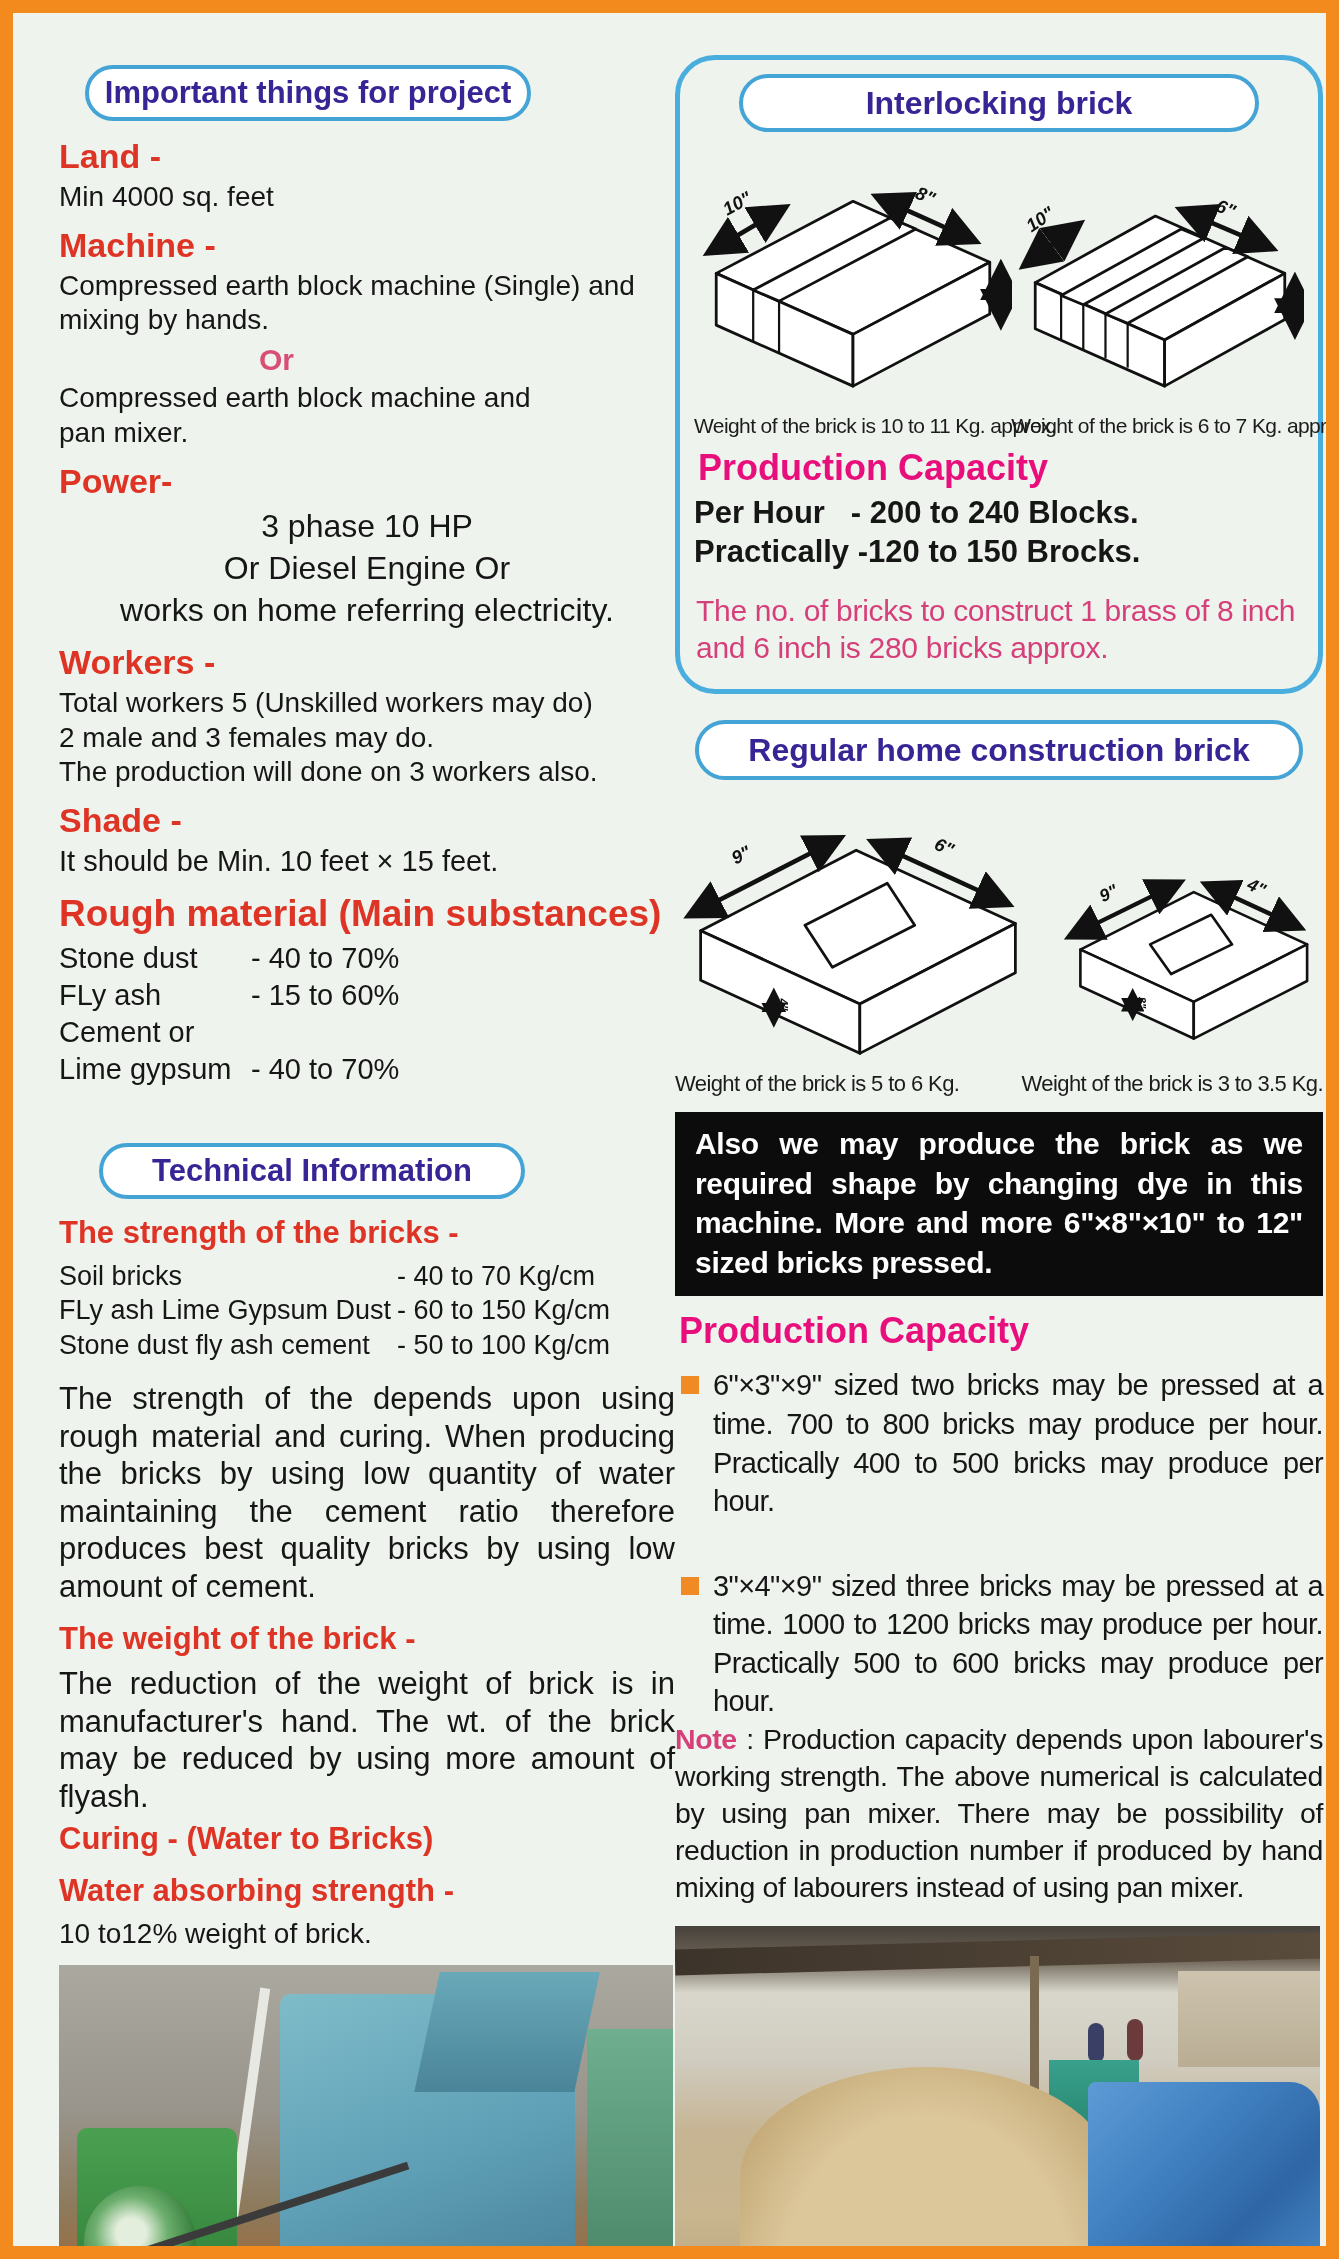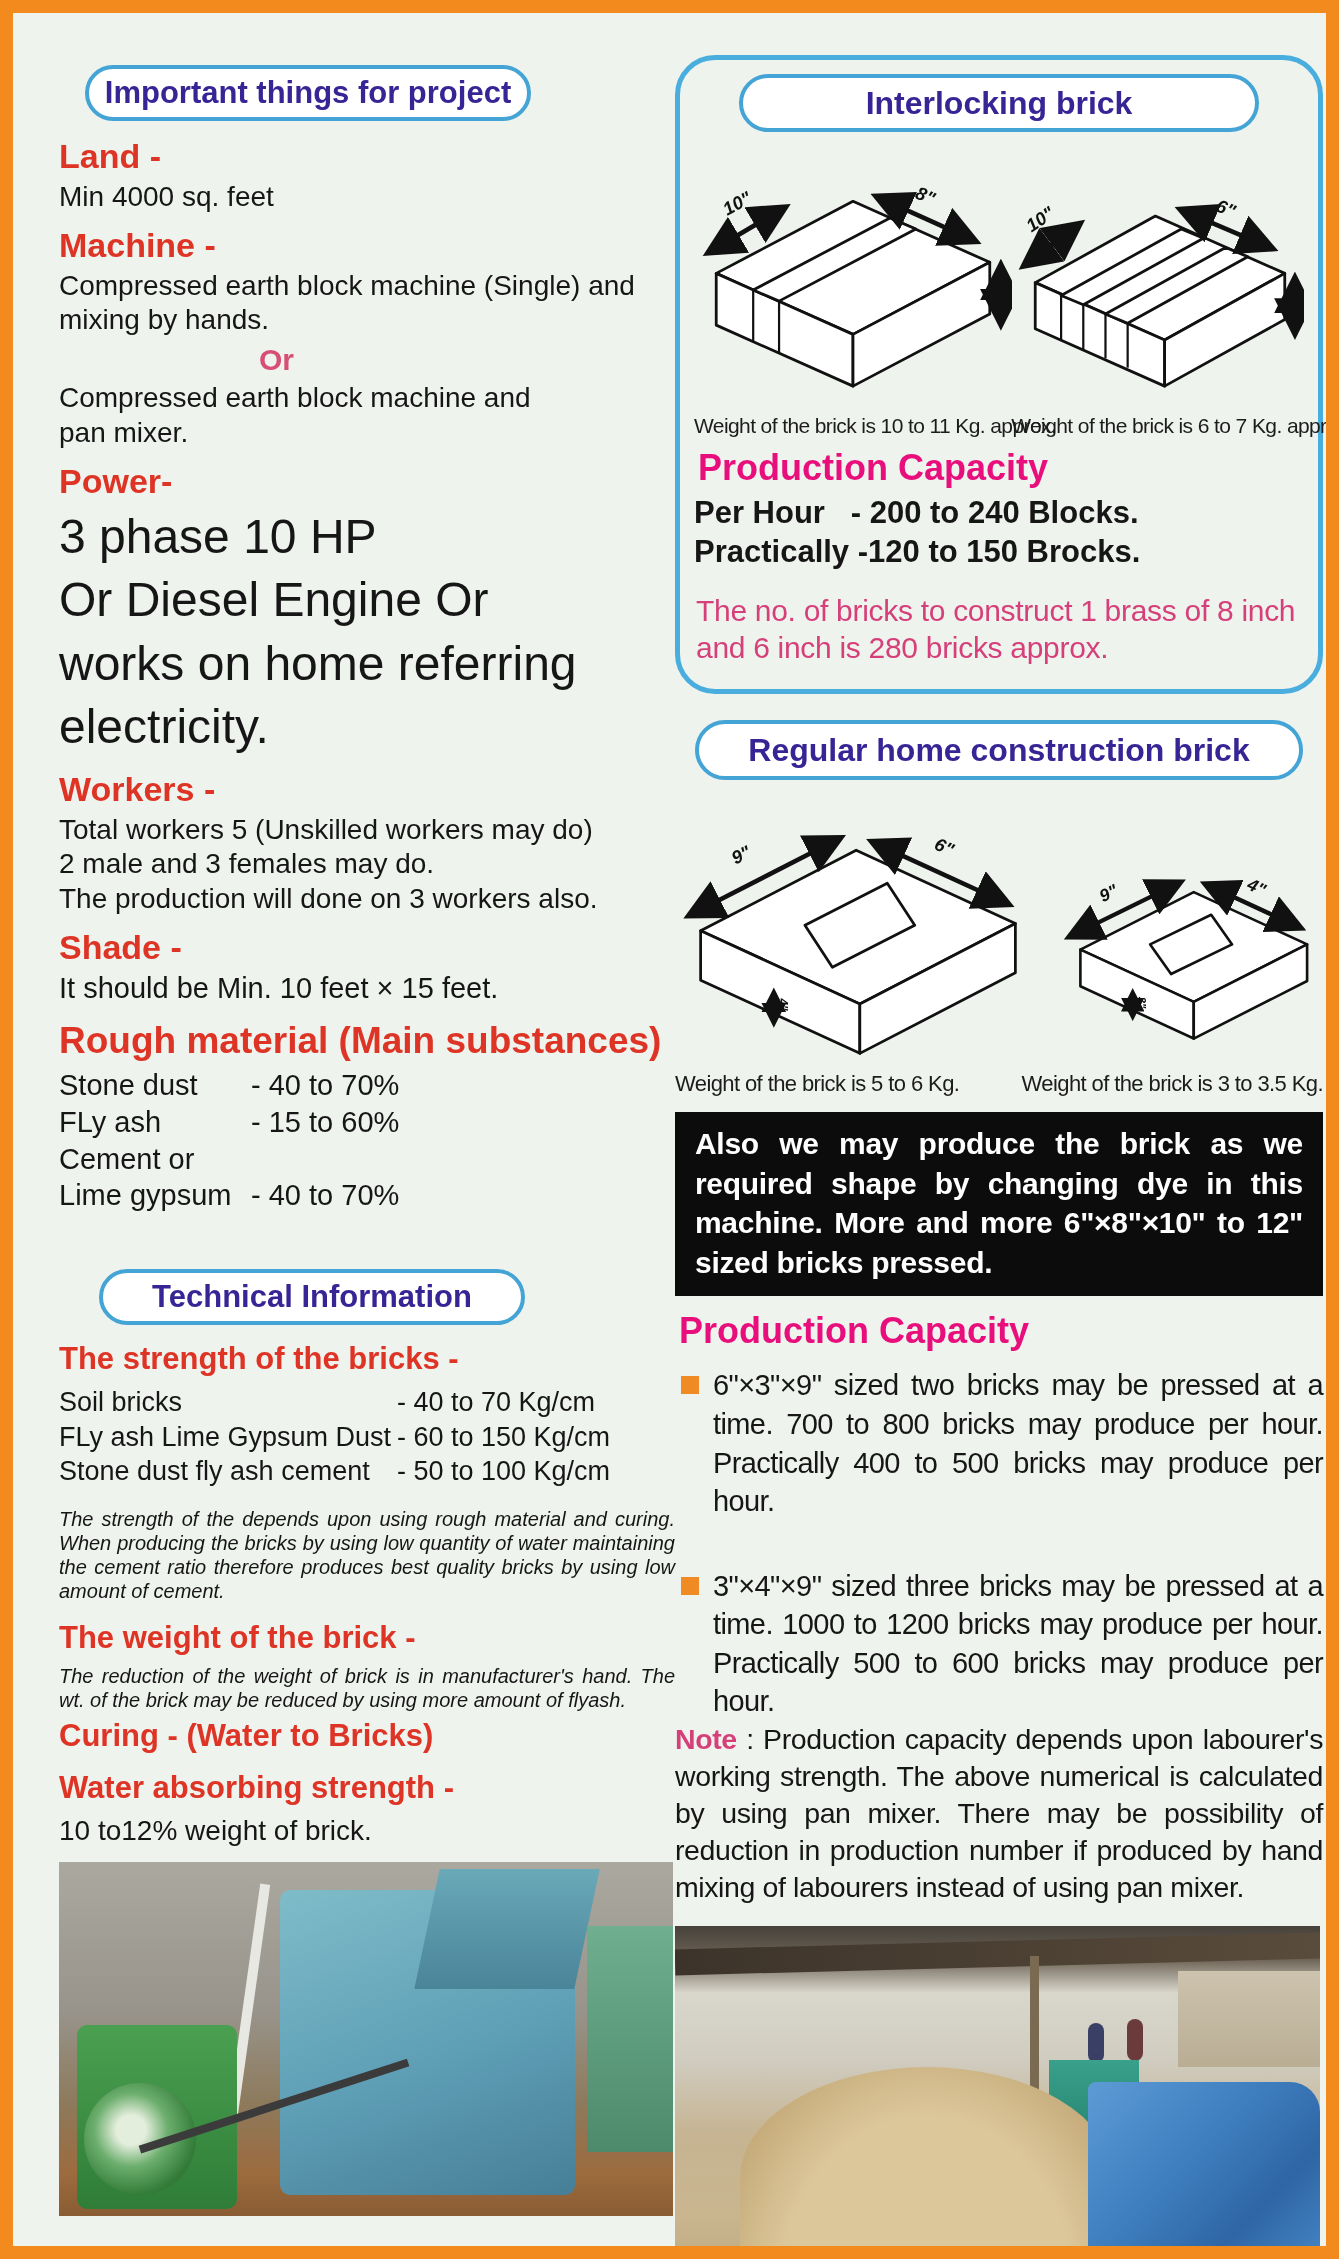--- a/index.html
+++ b/index.html
@@ -21,27 +21,27 @@
   }
   .pill-left1 { width:446px; height:56px; line-height:48px; font-size:31px; margin:8px 0 16px 26px; }
   .pill-left2 { width:426px; height:56px; line-height:48px; font-size:31px; margin:56px 0 14px 40px; }
   .pill-int   { width:520px; height:58px; line-height:50px; font-size:32px; margin:2px auto 12px; }
   .pill-reg   { width:608px; height:60px; line-height:52px; font-size:32px; margin:26px auto 6px; }
 
   .h-red  { color:#de3425; font-weight:bold; font-size:34px; margin:12px 0 4px; }
   .h-red.small { font-size:31px; margin:16px 0 8px; }
   .h-red.big   { font-size:37px; margin:14px 0 6px; }
   .txt    { font-size:28px; line-height:1.22; }
-  .txt-lg { font-size:48px; line-height:1.32; }
+  .txt-lg { font-size:32px; line-height:1.32;text-align:center; }
   .or-line { color:#d84f74; font-size:30px; font-weight:600; margin:6px 0 4px 200px; }
   .row { display:flex; font-size:29px; line-height:1.2; margin:2px 0; }
   .row .lbl { width:192px; flex:none; }
   .srow { display:flex; font-size:27px; line-height:1.28; }
   .srow .lbl { width:338px; flex:none; }
-  .para { font-size:20px; line-height:1.21; text-align:justify; margin:18px 0 6px;font-style:italic; }
+  .para { font-size:31px; line-height:1.21; text-align:justify; margin:18px 0 6px; }
   .para.tight { margin:8px 0 4px; }
 
   .photo { position:relative; overflow:hidden; margin-top:14px; }
   .photo-left  { width:614px; height:354px; }
   .photo-right { width:645px; height:372px; margin-top:20px; }
 
   
   .int-box {
     border:5px solid #49aede; border-radius:40px;
     padding:12px 14px 16px;

